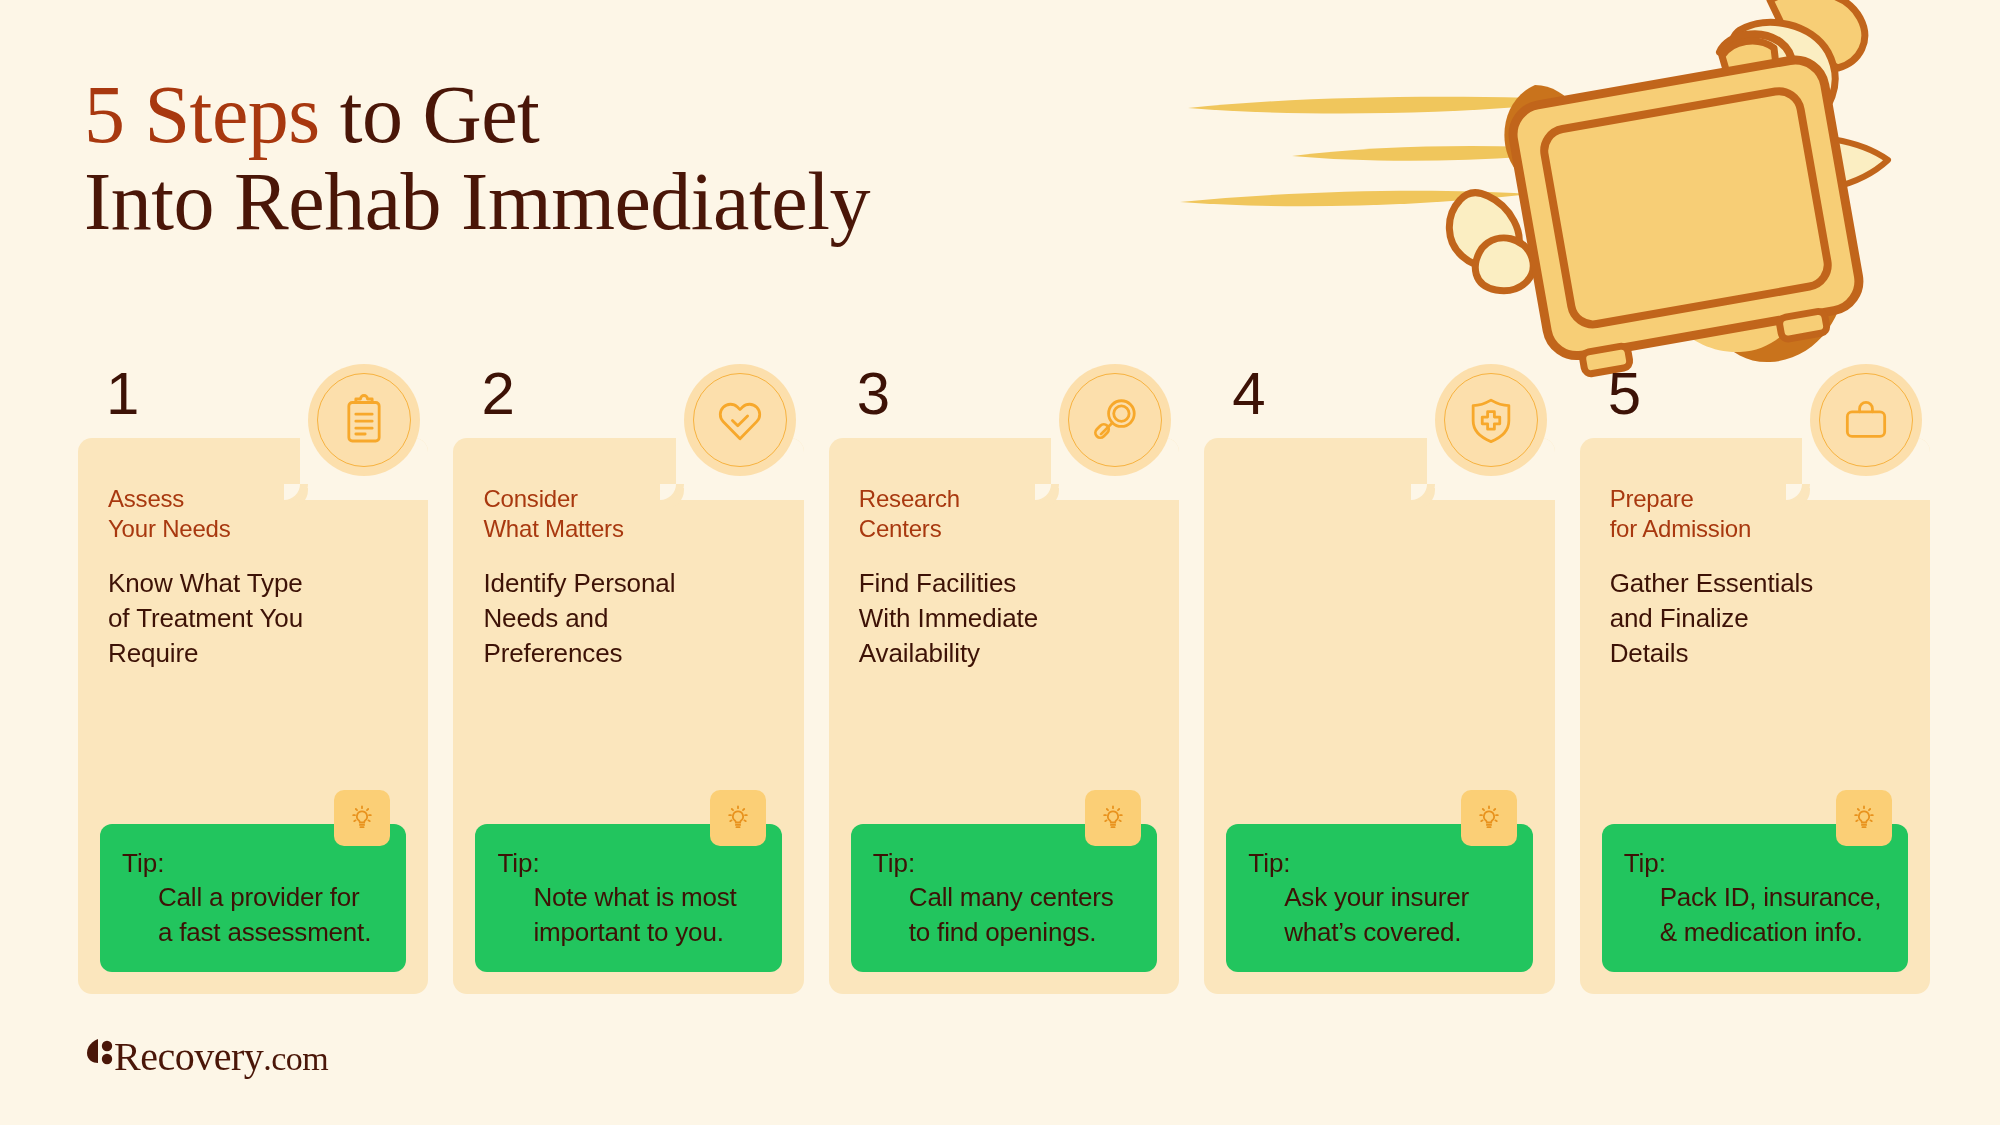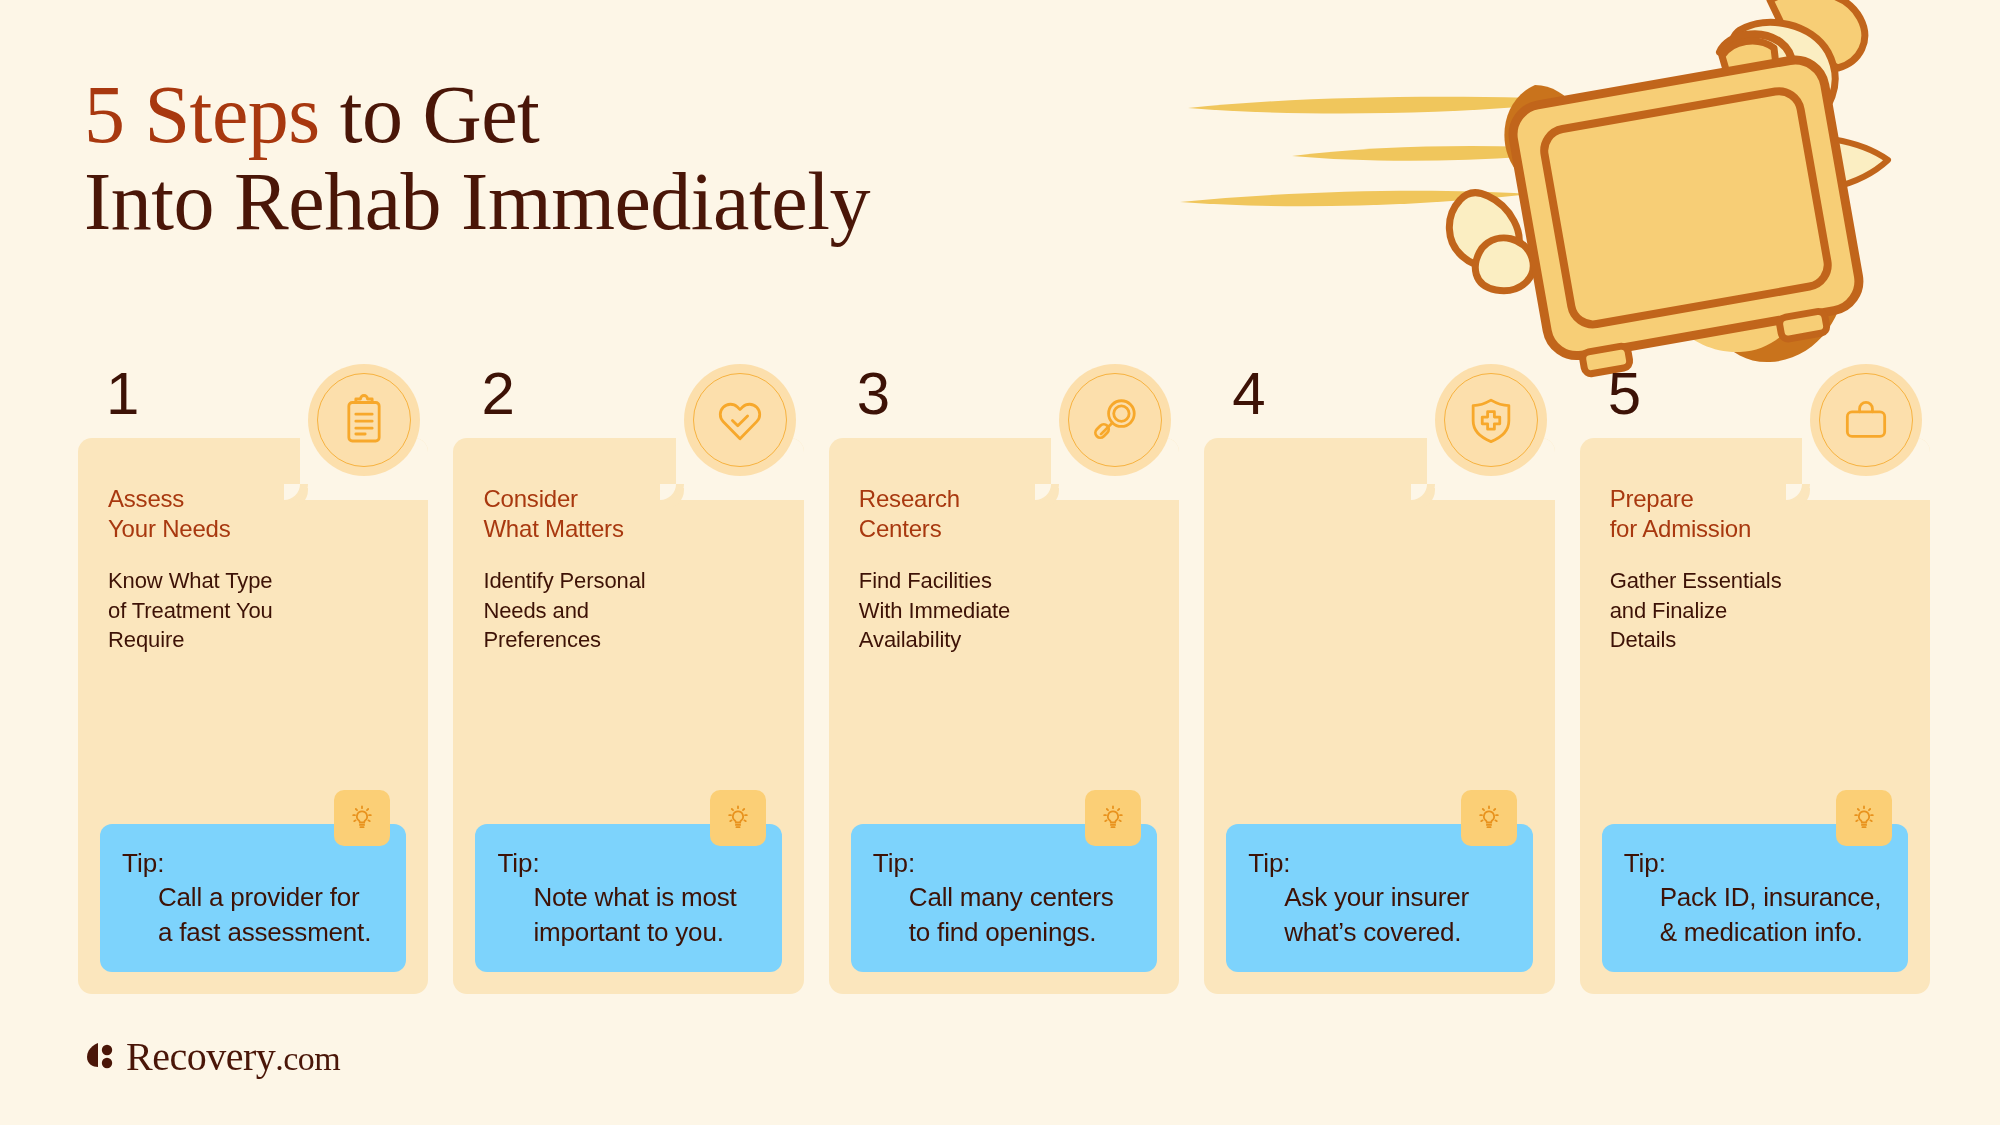--- a/index.html
+++ b/index.html
@@ -169,34 +169,34 @@
   .card-heading {
     font-size: 24px;
     line-height: 1.26;
     font-weight: 400;
     color: #a8380f;
     letter-spacing: -0.2px;
     white-space: pre-line;
     margin-bottom: 22px;
   }
   .card-desc {
-    font-size: 22px;
+    font-size: 26px;
     line-height: 1.34;
     color: #3d1206;
     letter-spacing: -0.1px;
     white-space: pre-line;
   }
 
   
   .tip {
     position: absolute;
     left: 22px;
     right: 22px;
     bottom: 22px;
-    background: #7dd3fc;
+    background: #22c55e;
     border-radius: 12px;
     padding: 22px 20px 22px 22px;
     z-index: 3;
   }
   .tip-label {
     font-size: 26px;
     line-height: 1.34;
     color: #3d1206;
   }
   .tip-text {
@@ -220,22 +220,21 @@
     justify-content: center;
     z-index: 6;
   }
 
   
   .logo {
     position: absolute;
     left: 84px;
     bottom: 48px;
     display: flex;
-    align-items: flex-end;
-    gap: 12px;
+    align-items: flex-start;
   }
   .logo-mark { display: block; }
   .logo-text {
     font-family: "Liberation Serif", serif;
     font-size: 40px;
     color: #4a1608;
     letter-spacing: -0.5px;
     line-height: 1;
   }
   .logo-text .tld { font-size: 34px; }

